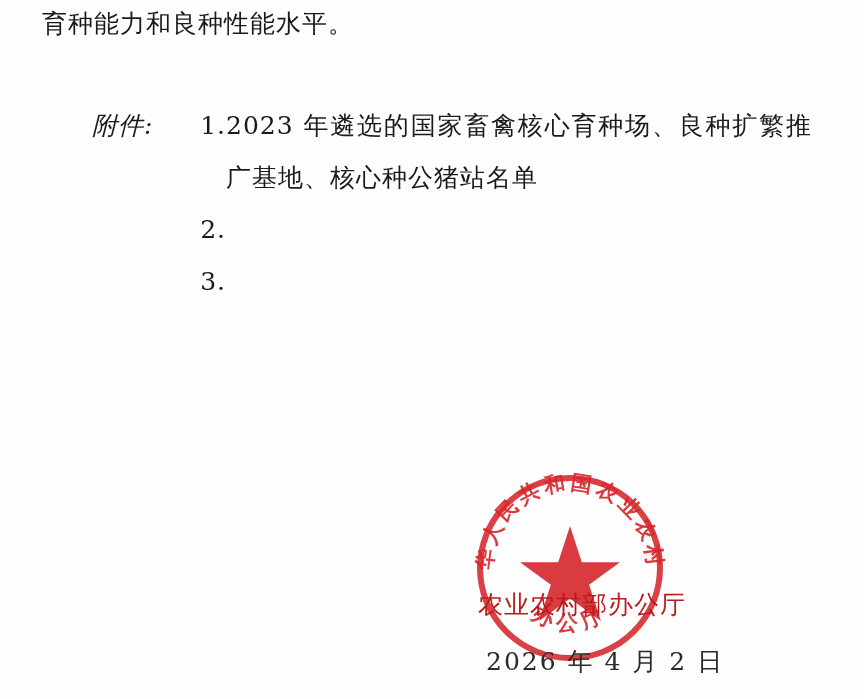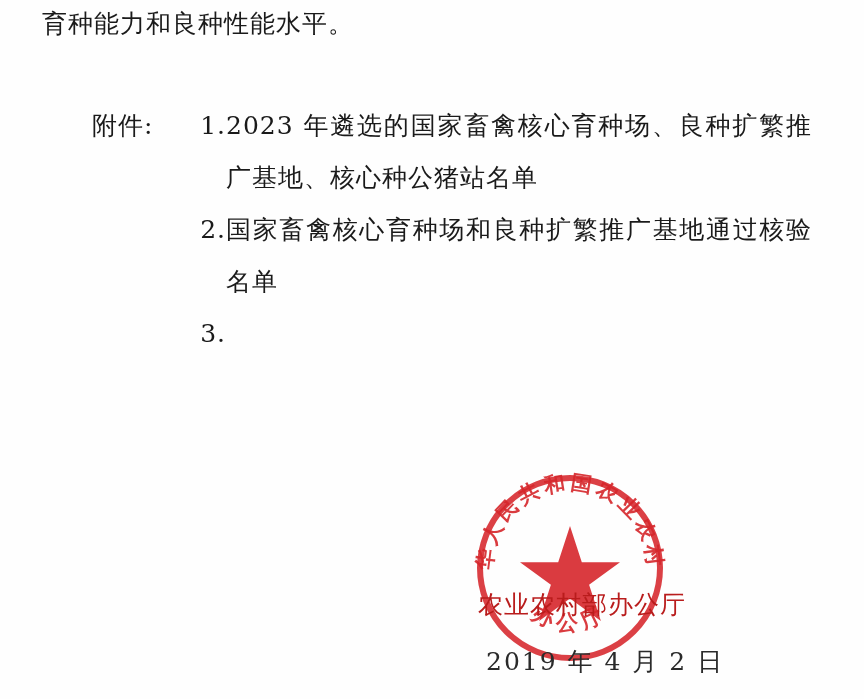--- a/index.html
+++ b/index.html
@@ -46,20 +46,21 @@
     align-items: flex-start;
     font-size: 25px;
     line-height: 52px;
     letter-spacing: 1px;
   }
 
   .attach-label {
     width: 98px;
     flex: 0 0 98px;
     white-space: nowrap;
+    font-style: italic;
   }
 
   .attach-num {
     width: 36px;
     flex: 0 0 36px;
     text-align: right;
     white-space: nowrap;
   }
 
   .attach-text {
@@ -111,21 +112,20 @@
 
     <div class="attach-row">
       <span class="attach-label">附件:</span>
       <span class="attach-num">1.</span>
       <span class="attach-text">2023 年遴选的国家畜禽核心育种场、良种扩繁推广基地、核心种公猪站名单</span>
     </div>
 
     <div class="attach-row">
       <span class="attach-label"></span>
       <span class="attach-num">2.</span>
-      <span class="attach-text">国家畜禽核心育种场和良种扩繁推广基地通过核验名单</span>
     </div>
 
     <div class="attach-row">
       <span class="attach-label"></span>
       <span class="attach-num">3.</span>
     </div>
 
   </div>
 
   <div class="seal">
@@ -142,15 +142,15 @@
         <textPath href="#sealArcOuter" startOffset="50%" text-anchor="middle">中华人民共和国农业农村部</textPath>
       </text>
       <text font-family="'DejaVu Serif','Liberation Serif',serif" font-size="22" font-weight="bold" fill="#d6262b" opacity="0.9" letter-spacing="6">
         <textPath href="#sealArcBottom" startOffset="50%" text-anchor="middle">办公厅</textPath>
       </text>
     </svg>
   </div>
 
   <div class="signature">农业农村部办公厅</div>
 
-  <div class="date-line">2019 年 4 月 2 日</div>
+  <div class="date-line">2026 年 4 月 2 日</div>
 
 </div>
 
 </body></html>

